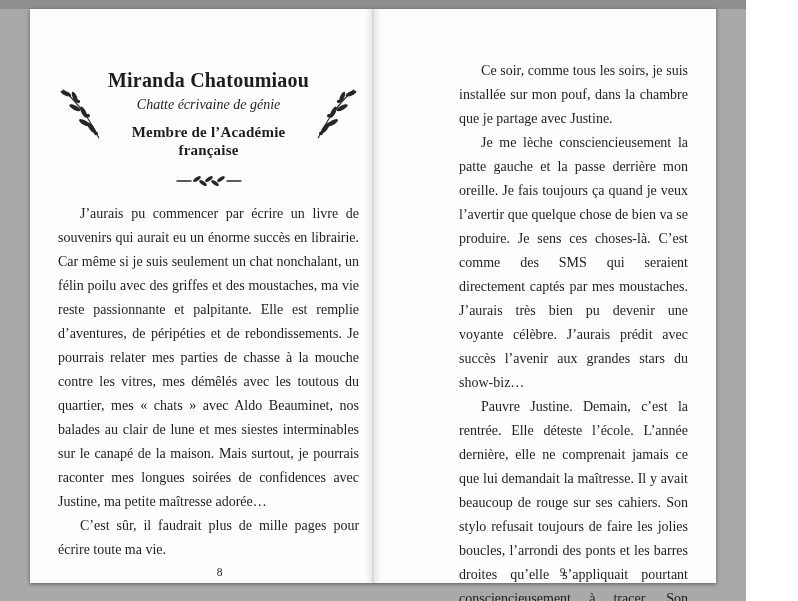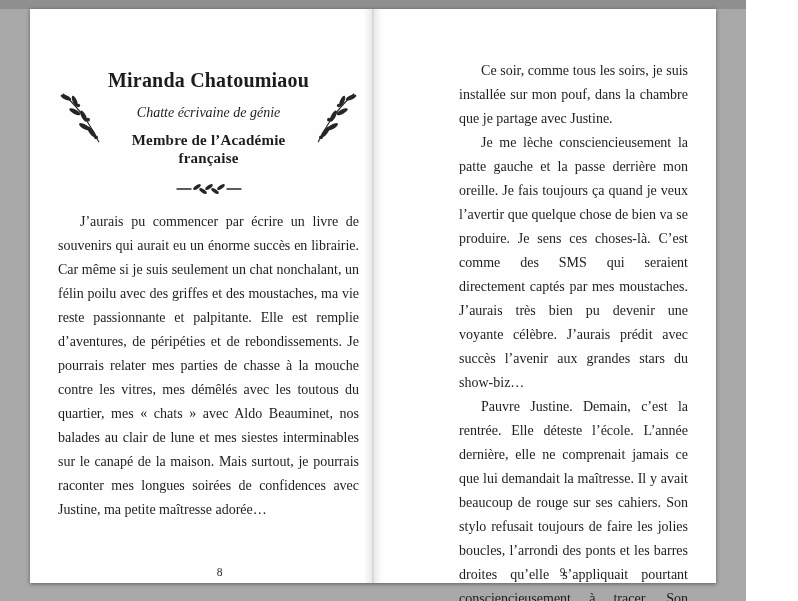--- a/index.html
+++ b/index.html
@@ -36,21 +36,21 @@
   }
   .branch { flex:0 0 auto; width:46px; height:62px; }
   .branch.mirrored { transform:scale(-1,1); }
   .header-text { flex:1 1 auto; min-width:0; }
 
   .chapter-title {
     font-size:20px; font-weight:700; line-height:26px;
     letter-spacing:.2px; white-space:nowrap;
   }
   .chapter-subtitle {
-    font-size:14px; font-style:italic; line-height:20px; margin-top:10px;
+    font-size:14px; font-style:italic; line-height:20px; margin-top:2px;
   }
   .chapter-affiliation {
     font-size:15px; font-weight:700; line-height:18px; margin-top:8px;
     letter-spacing:.2px;
   }
   .divider { display:block; margin:15px auto 14px auto; width:66px; height:14px; }
 
   .body-text p {
     margin:0;
     font-size:14px; line-height:24px;
@@ -113,20 +113,21 @@
           <ellipse class="ink" cx="21" cy="5" rx="4.4" ry="1.8" transform="rotate(-35 21 5)"></ellipse>
           <ellipse class="ink" cx="27" cy="9" rx="4.4" ry="1.8" transform="rotate(35 27 9)"></ellipse>
           <ellipse class="ink" cx="33" cy="5" rx="4.4" ry="1.8" transform="rotate(-35 33 5)"></ellipse>
           <ellipse class="ink" cx="39" cy="9" rx="4.4" ry="1.8" transform="rotate(35 39 9)"></ellipse>
           <ellipse class="ink" cx="45" cy="5" rx="4.4" ry="1.8" transform="rotate(-35 45 5)"></ellipse>
         </svg>
       </div>
 
       <div class="body-text" lang="fr">
         <p>J’aurais pu commencer par écrire un livre de souvenirs qui aurait eu un énorme succès en librairie. Car même si je suis seulement un chat nonchalant, un félin poilu avec des griffes et des moustaches, ma vie reste passionnante et palpitante. Elle est remplie d’aventures, de péripéties et de rebondissements. Je pourrais relater mes parties de chasse à la mouche contre les vitres, mes démêlés avec les toutous du quartier, mes « chats » avec Aldo Beauminet, nos balades au clair de lune et mes siestes interminables sur le canapé de la maison. Mais surtout, je pourrais raconter mes longues soirées de confidences avec Justine, ma petite maîtresse adorée…</p>
+        <p>C’est sûr, il faudrait plus de mille pages pour écrire toute ma vie.</p>
       </div>
 
       <div class="pagenum">8</div>
     </div>
 
     <div class="page right">
       <div class="body-text" lang="fr">
         <p>Ce soir, comme tous les soirs, je suis installée sur mon pouf, dans la chambre que je partage avec Justine.</p>
         <p>Je me lèche consciencieusement la patte gauche et la passe derrière mon oreille. Je fais toujours ça quand je veux l’avertir que quelque chose de bien va se produire. Je sens ces choses-là. C’est comme des SMS qui seraient directement captés par mes moustaches. J’aurais très bien pu devenir une voyante célèbre. J’aurais prédit avec succès l’avenir aux grandes stars du show-biz…</p>
         <p>Pauvre Justine. Demain, c’est la rentrée. Elle déteste l’école. L’année dernière, elle ne comprenait jamais ce que lui demandait la maîtresse. Il y avait beaucoup de rouge sur ses cahiers. Son stylo refusait toujours de faire les jolies boucles, l’arrondi des ponts et les barres droites qu’elle s’appliquait pourtant consciencieusement à tracer. Son écriture,</p>

